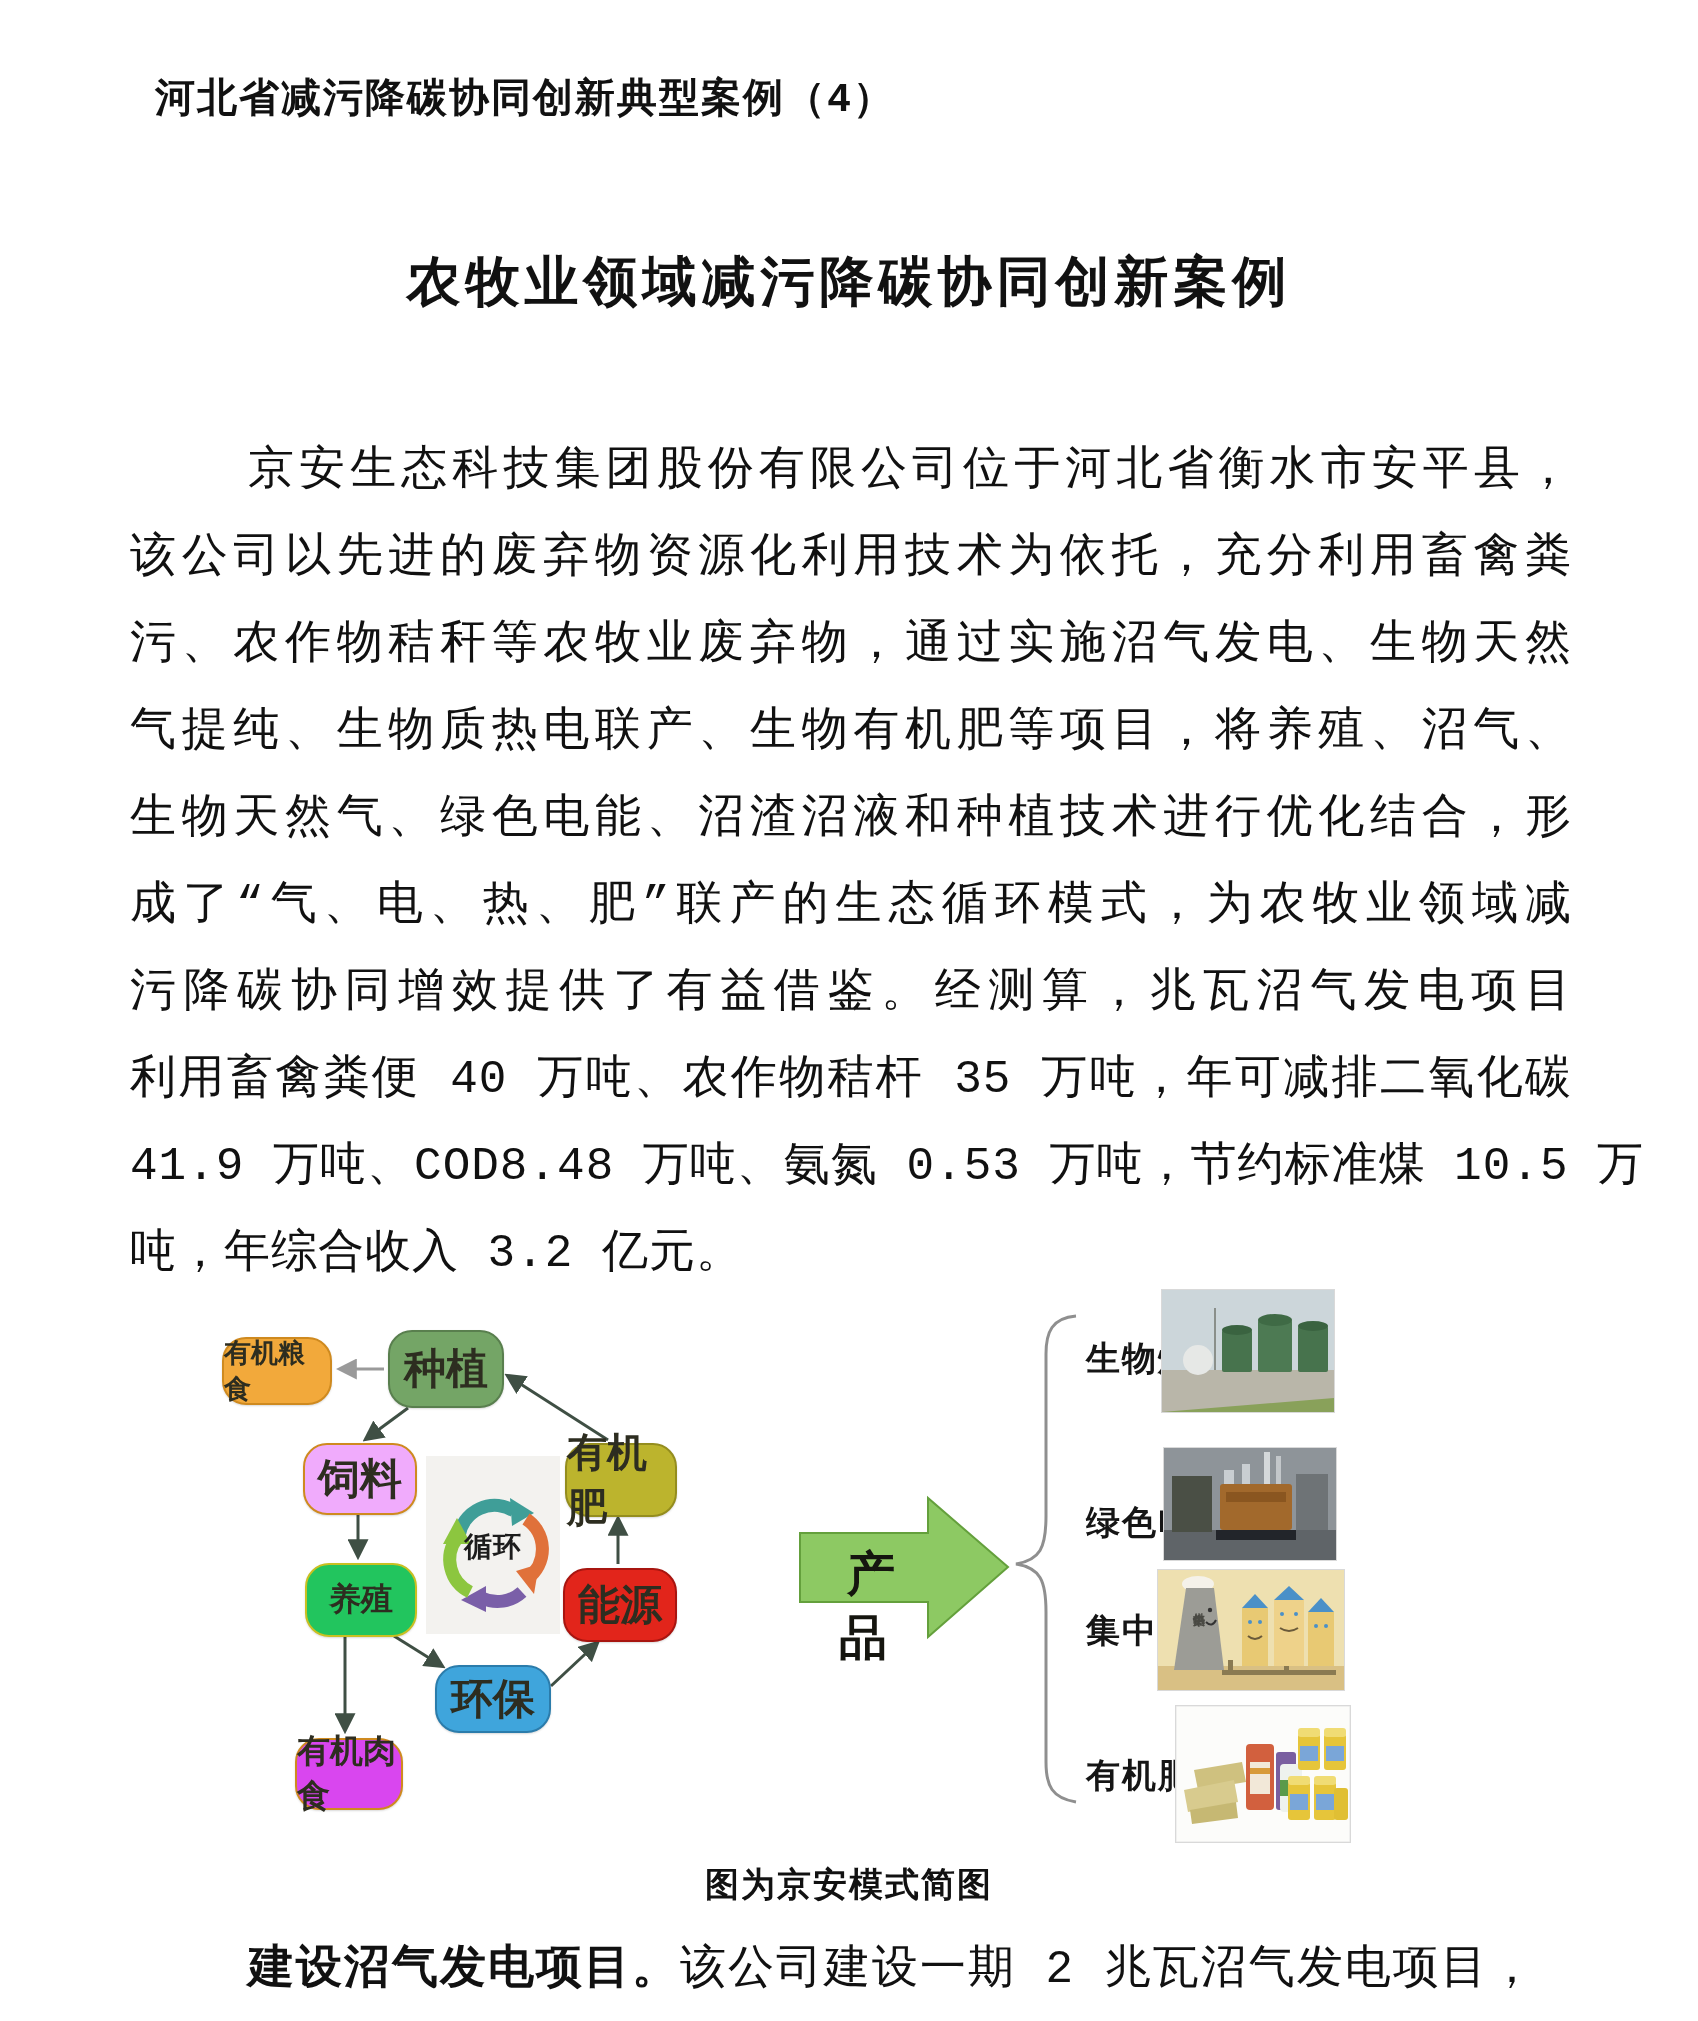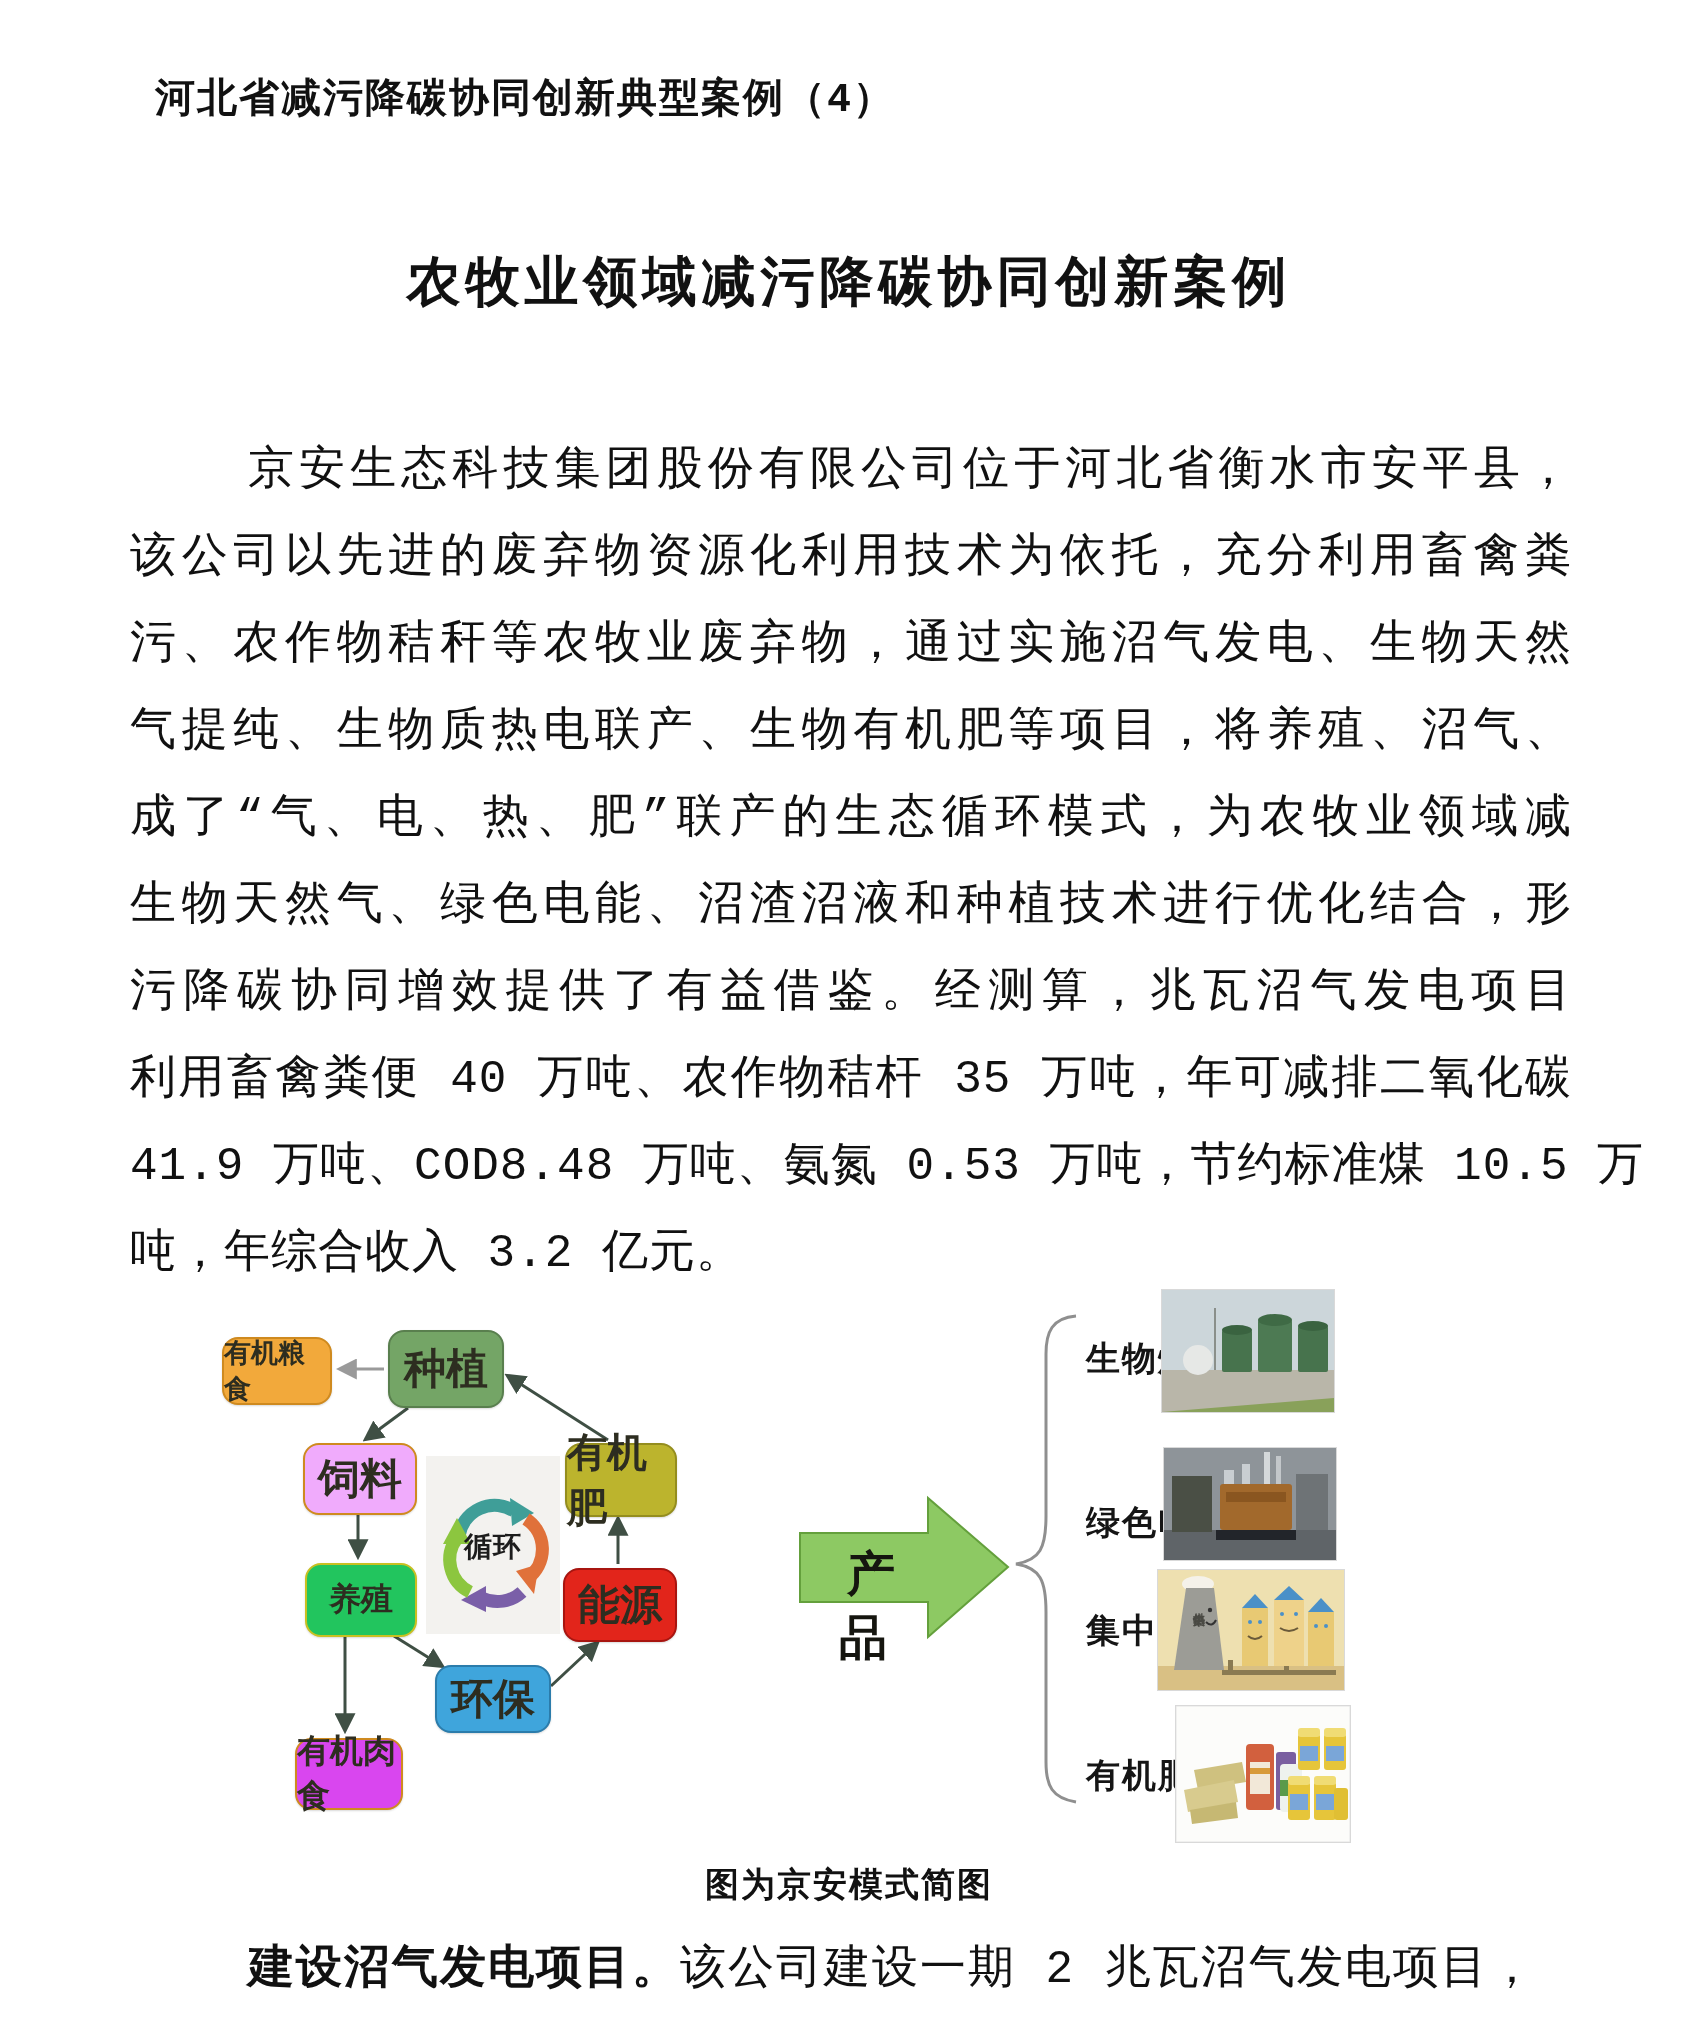--- a/index.html
+++ b/index.html
@@ -13,21 +13,21 @@
   .para1{position:absolute;left:130px;top:428px;width:1442px;}
   .jline{height:87px;line-height:87px;font-size:46px;letter-spacing:1px;
          text-align:justify;text-align-last:justify;white-space:nowrap;}
   .jline.first{text-indent:118px;}
   .jline.last{text-align-last:left;white-space:normal;}
 
   .diagram{position:absolute;left:0;top:1280px;width:1698px;height:580px;}
   .connectors{position:absolute;left:0;top:0;width:1698px;height:580px;}
 
   .node{position:absolute;display:flex;align-items:center;justify-content:center;
-        border-radius:16px;font-weight:700;color:#2d2d20;border:2px solid rgba(0,0,0,.22);
+        border-radius:24px;font-weight:700;color:#2d2d20;border:2px solid rgba(0,0,0,.22);
         box-shadow:0 1px 2px rgba(0,0,0,.15);} 
   .n-grain {left:222px;top:57px; width:106px;height:64px;font-size:27px;background:#F2A93B;border-color:#cf8a1f;}
   .n-plant {left:388px;top:50px; width:112px;height:74px;font-size:42px;background:#74A566;border-color:#597f4e;}
   .n-feed  {left:303px;top:163px;width:110px;height:68px;font-size:42px;background:#f0abfc;border-color:#cf8a1f;}
   .n-fert  {left:565px;top:163px;width:108px;height:70px;font-size:40px;background:#BCB42D;border-color:#948d1e;}
   .n-breed {left:305px;top:283px;width:108px;height:70px;font-size:32px;background:#22c55e;border-color:#c9c021;}
   .n-energy{left:563px;top:288px;width:110px;height:70px;font-size:42px;background:#E2251B;border-color:#a81510;}
   .n-env   {left:435px;top:385px;width:112px;height:64px;font-size:42px;background:#3FA5DC;border-color:#2b7cab;}
   .n-meat  {left:295px;top:458px;width:104px;height:68px;font-size:33px;background:#d946ef;border-color:#cf8a1f;}
 
@@ -64,22 +64,22 @@
 <div class="page">
 
   <div class="doc-header">河北省减污降碳协同创新典型案例（4）</div>
   <div class="doc-title">农牧业领域减污降碳协同创新案例</div>
 
   <div class="para1">
     <div class="jline first">京安生态科技集团股份有限公司位于河北省衡水市安平县，</div>
     <div class="jline">该公司以先进的废弃物资源化利用技术为依托，充分利用畜禽粪</div>
     <div class="jline">污、农作物秸秆等农牧业废弃物，通过实施沼气发电、生物天然</div>
     <div class="jline">气提纯、生物质热电联产、生物有机肥等项目，将养殖、沼气、</div>
+    <div class="jline">生物天然气、绿色电能、沼渣沼液和种植技术进行优化结合，形</div>
     <div class="jline">成了“气、电、热、肥”联产的生态循环模式，为农牧业领域减</div>
-    <div class="jline">生物天然气、绿色电能、沼渣沼液和种植技术进行优化结合，形</div>
     <div class="jline">污降碳协同增效提供了有益借鉴。经测算，兆瓦沼气发电项目</div>
     <div class="jline">利用畜禽粪便 40 万吨、农作物秸杆 35 万吨，年可减排二氧化碳</div>
     <div class="jline">41.9 万吨、COD8.48 万吨、氨氮 0.53 万吨，节约标准煤 10.5 万</div>
     <div class="jline last">吨，年综合收入 3.2 亿元。</div>
   </div>
 
   <div class="diagram">
 
     <svg class="connectors" viewBox="0 1280 1698 580" width="1698" height="580">
       <defs>

